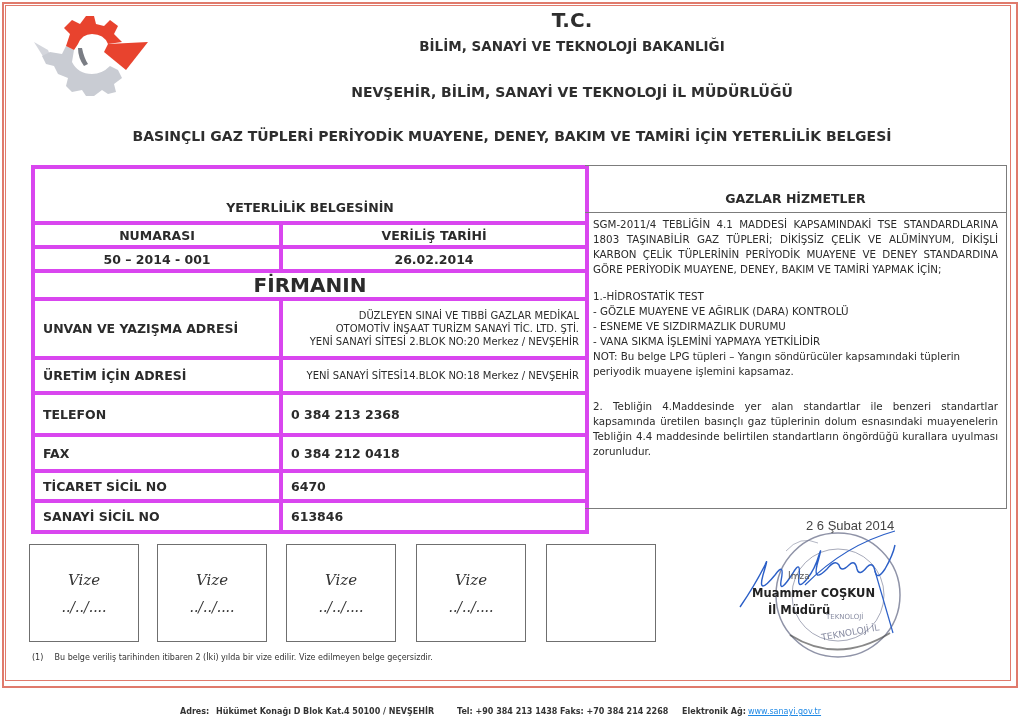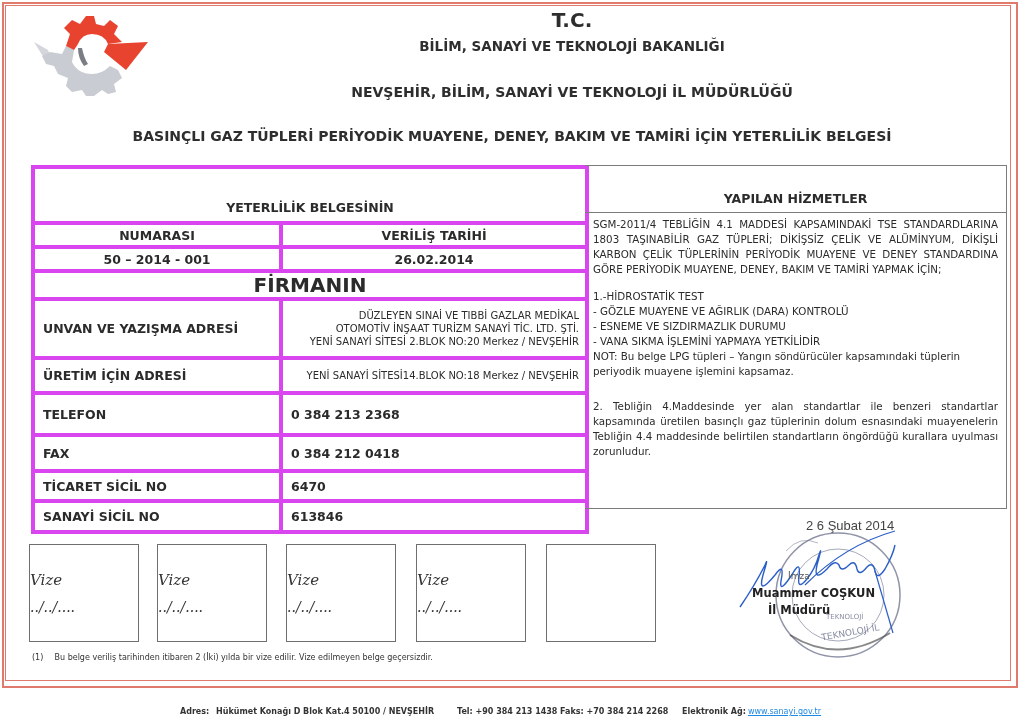--- a/index.html
+++ b/index.html
@@ -47,21 +47,21 @@
     font-size: 12.5px; box-sizing: border-box; padding-top: 25px;
   }
   .right-body { padding: 4px 8px 0 8px; font-size: 10.3px; line-height: 15px; }
   .svc-intro { text-align: justify; text-align-last: justify; }
   .svc-intro .last { text-align-last: left; }
   .svc-list { margin-top: 12px; }
   .svc-note2 { margin-top: 20px; text-align: justify; }
 
   .vize {
     position: absolute; top: 544px; width: 110px; height: 98px; border: 1px solid #6f6f6f;
-    box-sizing: border-box; text-align: left; font-family: "DejaVu Serif", "Liberation Serif", serif;
+    box-sizing: border-box; text-align: center; font-family: "DejaVu Serif", "Liberation Serif", serif;
     font-style: italic; color: #333;
   }
   .vize .vt { margin-top: 26px; font-size: 15px; }
   .vize .vd { margin-top: 10px; font-size: 14px; }
 
   .footnote {
     position: absolute; left: 32px; top: 653px; font-size: 8px; color: #333;
   }
   .footnote .num { display: inline-block; width: 20px; }
 
@@ -146,21 +146,21 @@
     <td>6470</td>
   </tr>
   <tr class="sanayi">
     <td>SANAYİ SİCİL NO</td>
     <td>613846</td>
   </tr>
 </tbody>
   </table>
 
 <div class="right-box">
-  <div class="right-head">YAPILAN HİZMETLER</div>
+  <div class="right-head">GAZLAR HİZMETLER</div>
   <div class="right-body">
     <div class="svc-intro">
       <div>SGM-2011/4 TEBLİĞİN 4.1 MADDESİ KAPSAMINDAKİ TSE STANDARDLARINA</div>
       <div>1803 TAŞINABİLİR GAZ TÜPLERİ; DİKİŞSİZ ÇELİK VE ALÜMİNYUM, DİKİŞLİ</div>
       <div>KARBON ÇELİK TÜPLERİNİN PERİYODİK MUAYENE VE DENEY STANDARDINA</div>
       <div class="last">GÖRE  PERİYODİK MUAYENE, DENEY, BAKIM VE TAMİRİ YAPMAK İÇİN;</div>
     </div>
     <div class="svc-list">
       <div>1.-HİDROSTATİK TEST</div>
       <div>- GÖZLE MUAYENE VE AĞIRLIK (DARA) KONTROLÜ</div>

